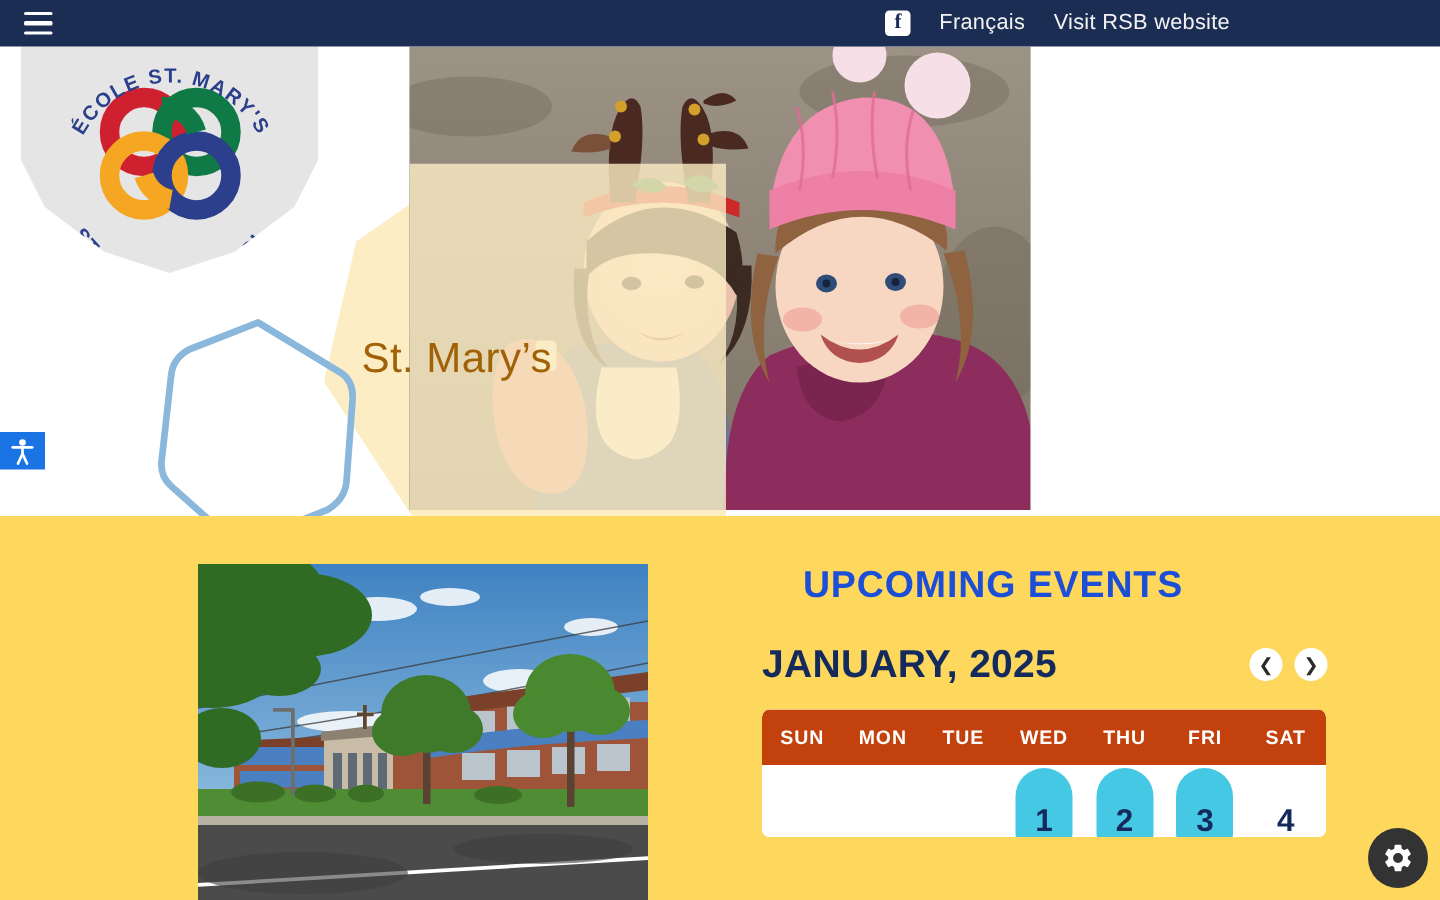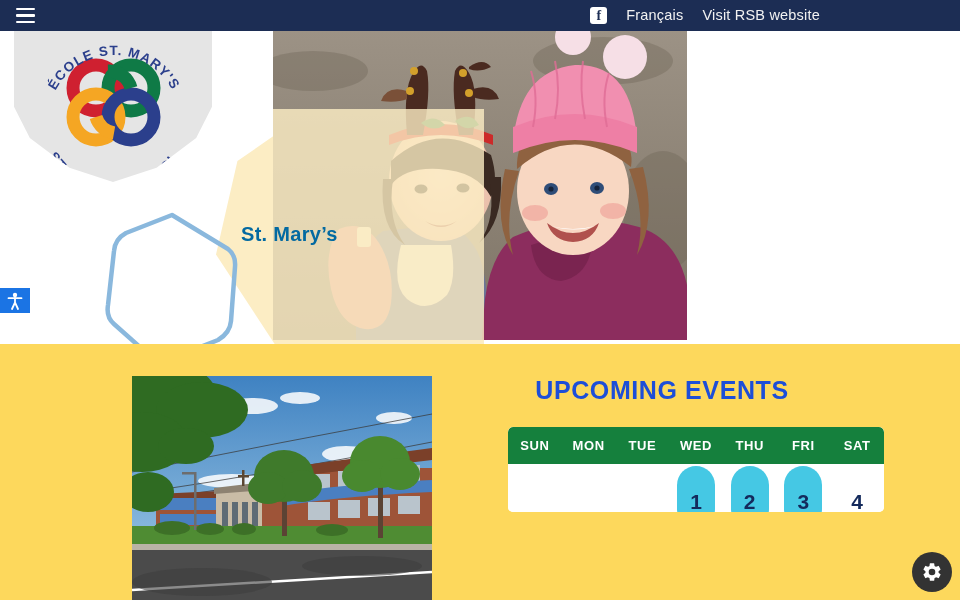--- a/index.html
+++ b/index.html
@@ -65,21 +65,21 @@
   
   .cream-overlay{
     position:absolute;left:273px;top:78px;width:211px;height:231px;
     background:rgba(252,237,196,.80);z-index:5;pointer-events:none;
     clip-path:polygon(0% 0%,100% 0%,100% 100%,0% 100%);
   }
   
   .hex-outline{position:absolute;left:104px;top:178px;width:140px;height:155px;z-index:7;}
   .hero-title{
     position:absolute;left:241px;top:192px;z-index:9;
-    color:#0369a1;font-size:20px;font-weight:bold;letter-spacing:.3px;
+    color:#a16207;font-size:28px;font-weight:normal;letter-spacing:.3px;
     white-space:nowrap;
   }
 
   
   .a11y-btn{
     position:absolute;left:0;top:288px;width:30px;height:25px;background:#1b74e4;
     z-index:60;display:flex;align-items:center;justify-content:center;cursor:pointer;
   }
 
   
@@ -109,21 +109,21 @@
   .month-nav{margin-left:auto;display:flex;gap:8px;padding-right:3px;}
   .nav-circle{
     width:22px;height:22px;border-radius:50%;background:#ffffff;
     display:flex;align-items:center;justify-content:center;cursor:pointer;
     color:#2b2b2b;font-size:12px;line-height:1;font-family:"DejaVu Sans",sans-serif;
   }
   .calendar{
     margin-top:15px;width:376px;background:#ffffff;border-radius:5px;overflow:hidden;
   }
   .cal-head{
-    display:grid;grid-template-columns:repeat(7,1fr);background:#15803d;
+    display:grid;grid-template-columns:repeat(7,1fr);background:#c2410c;
     border-radius:5px 5px 0 0;
   }
   .cal-head div{
     color:#ffffff;font-size:13px;font-weight:bold;letter-spacing:.6px;
     text-align:center;padding:11px 0 11px;
   }
   .cal-body{display:grid;grid-template-columns:repeat(7,1fr);background:#ffffff;}
   .cal-cell{
     height:48px;display:flex;align-items:flex-end;justify-content:center;position:relative;
   }
@@ -382,20 +382,27 @@
       </g>
       <g fill="#2f6b22">
           <ellipse cx="16" cy="116" rx="26" ry="20"></ellipse>
         </g>
     </svg>
   </div>
 
   <div class="events-col">
     <div class="events-title">UPCOMING EVENTS</div>
 
+    <div class="month-row">
+      <div class="month-label">JANUARY, 2025</div>
+      <div class="month-nav">
+        <div class="nav-circle">❮</div>
+        <div class="nav-circle">❯</div>
+      </div>
+    </div>
 
     <div class="calendar">
       <div class="cal-head">
         <div>SUN</div>
         <div>MON</div>
         <div>TUE</div>
         <div>WED</div>
         <div>THU</div>
         <div>FRI</div>
         <div>SAT</div>

